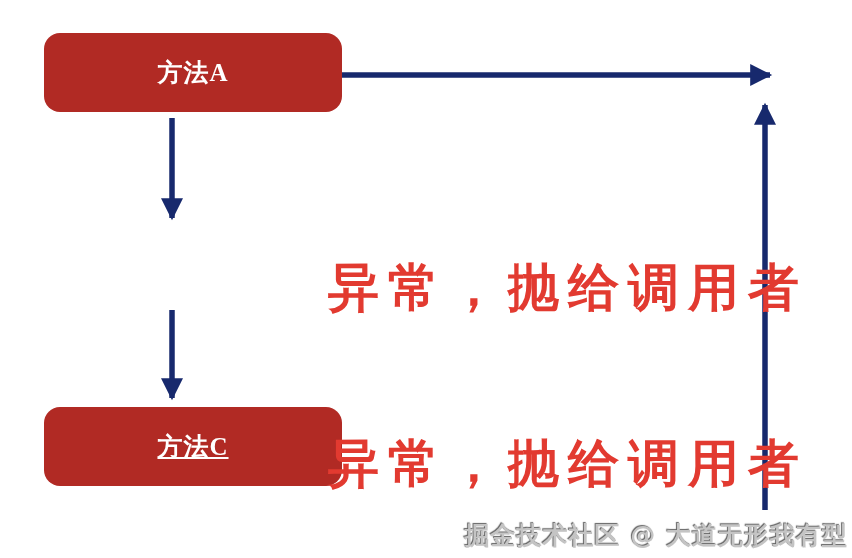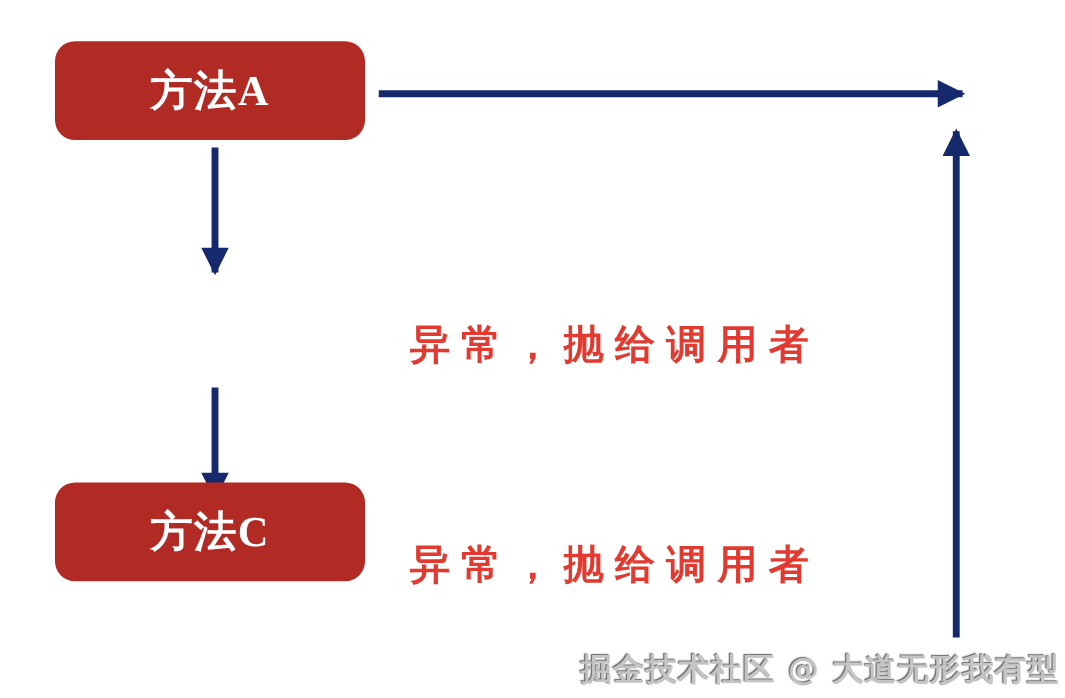--- a/index.html
+++ b/index.html
@@ -18,41 +18,41 @@
   }
   .arrow {
     stroke: var(--arrow, #17296d);
     stroke-width: 5.5;
     fill: none;
   }
   .ah-fill { fill: var(--arrow, #17296d); }
   .node {
     position: absolute;
     left: 44px;
-    width: 248px;
+    width: 298px;
     height: 79px;
     background: var(--node-fill, #b12a24);
     border-radius: 16px;
     display: flex;
     align-items: center;
     justify-content: center;
     color: var(--node-text, #ffffff);
     font-family: "Liberation Serif", "DejaVu Serif", serif;
     font-weight: bold;
-    font-size: 34px;
+    font-size: 25px;
     letter-spacing: 1px;
   }
   #node-a { top: 33px; }
   #node-b { top: 227px; }
-  #node-c { top: 386px; }
+  #node-c { top: 407px; text-decoration: underline; }
   .annotation {
     position: absolute;
     left: 328px;
     color: var(--annotation, #e23a30);
-    font-size: 32px;
+    font-size: 51px;
     font-weight: bold;
     letter-spacing: 9px;
     white-space: nowrap;
     font-family: "DejaVu Sans", sans-serif;
   }
   #annotation-b { top: 254px; }
   #annotation-c { top: 430px; }
   .watermark {
     position: absolute;
     right: 4px;

